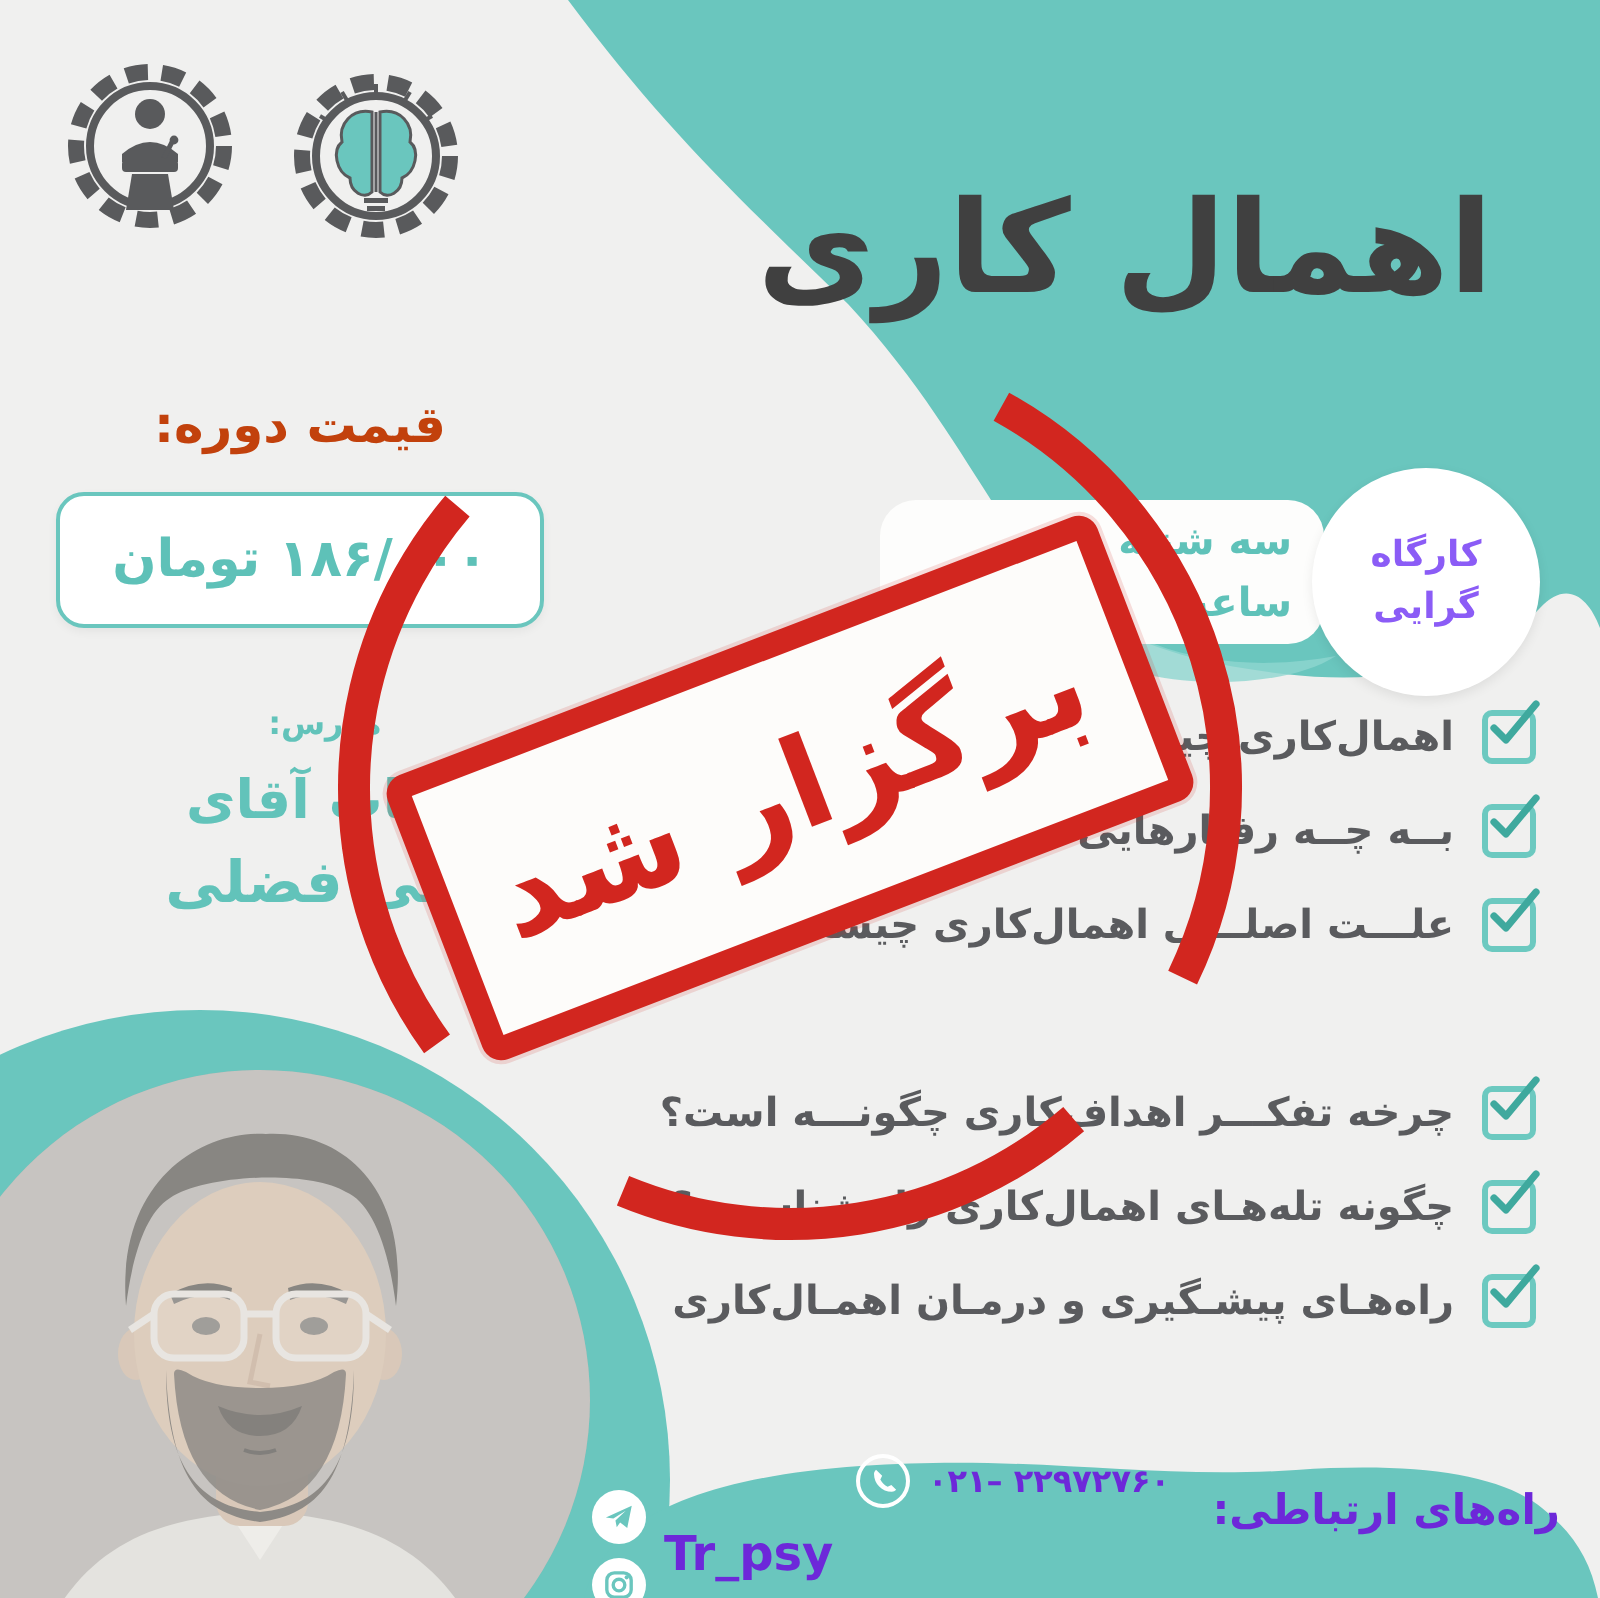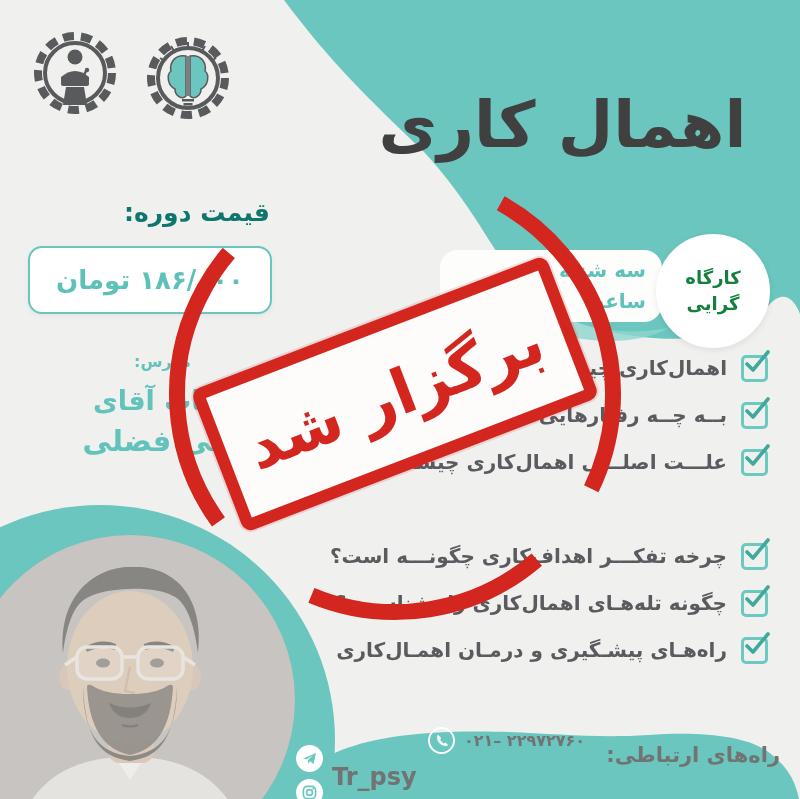--- a/index.html
+++ b/index.html
@@ -17,34 +17,34 @@
   }
   
   .logo{position:absolute;z-index:2;}
   .logo-1{left:25px;top:25px;}
   .logo-2{left:138px;top:28px;}
   
   .badge{
     position:absolute;left:656px;top:234px;width:114px;height:114px;z-index:3;
     background:#ffffff;border-radius:50%;display:flex;flex-direction:column;
     align-items:center;justify-content:center;box-shadow:0 2px 6px rgba(0,0,0,.08);
-    color:#15803d;font-weight:bold;font-size:18px;direction:rtl;line-height:1.45;
+    color:#8b5cf6;font-weight:bold;font-size:18px;direction:rtl;line-height:1.45;
   }
   
   .schedule{
     position:absolute;left:440px;top:250px;width:222px;height:72px;z-index:2;
     background:#fdfdfc;border-radius:18px;direction:rtl;
     display:flex;flex-direction:column;justify-content:center;
     padding:0 16px;box-sizing:border-box;color:#5fc2b9;font-weight:bold;
     font-size:20px;line-height:1.55;text-align:right;
   }
   
   .price-label{
-    position:absolute;left:30px;top:198px;width:240px;z-index:2;
-    color:#0f766e;font-weight:bold;font-size:25px;direction:rtl;
+    position:absolute;left:30px;top:198px;width:240px;z-index:2;text-align:center;
+    color:#c2410c;font-weight:bold;font-size:25px;direction:rtl;
   }
   .price-box{
     position:absolute;left:28px;top:246px;width:240px;height:64px;z-index:2;
     background:#ffffff;border:2px solid #6ac6be;border-radius:14px;
     display:flex;align-items:center;justify-content:center;
     color:#5ec1b8;font-weight:bold;font-size:26px;direction:rtl;
     box-shadow:0 2px 5px rgba(0,0,0,.05);
   }
   
   .instructor{
@@ -89,21 +89,21 @@
     background:#6ac6be;border-radius:50%;
   }
   .photo-circle{
     position:absolute;left:-35px;top:535px;width:330px;height:330px;z-index:5;
     border-radius:50%;overflow:hidden;
   }
   
   .bottom-bar{position:absolute;left:0;top:699px;z-index:6;}
   .contact{
     position:absolute;left:0;top:699px;width:800px;height:100px;z-index:7;
-    color:#737373;
+    color:#6d28d9;
   }
   .contact-label{
     position:absolute;right:20px;top:44px;font-size:21px;font-weight:bold;direction:rtl;
   }
   .contact-row{position:absolute;display:flex;align-items:center;gap:9px;}
   .contact-row .num{font-size:16px;font-weight:bold;direction:ltr;letter-spacing:1px;}
   .contact-row .handle{font-size:24px;font-weight:bold;direction:ltr;margin-top:38px;}
   .c-icon{width:27px;height:27px;border-radius:50%;flex:0 0 27px;
     display:flex;align-items:center;justify-content:center;}
   .c-icon.outline{border:2px solid #ffffff;box-sizing:border-box;}

